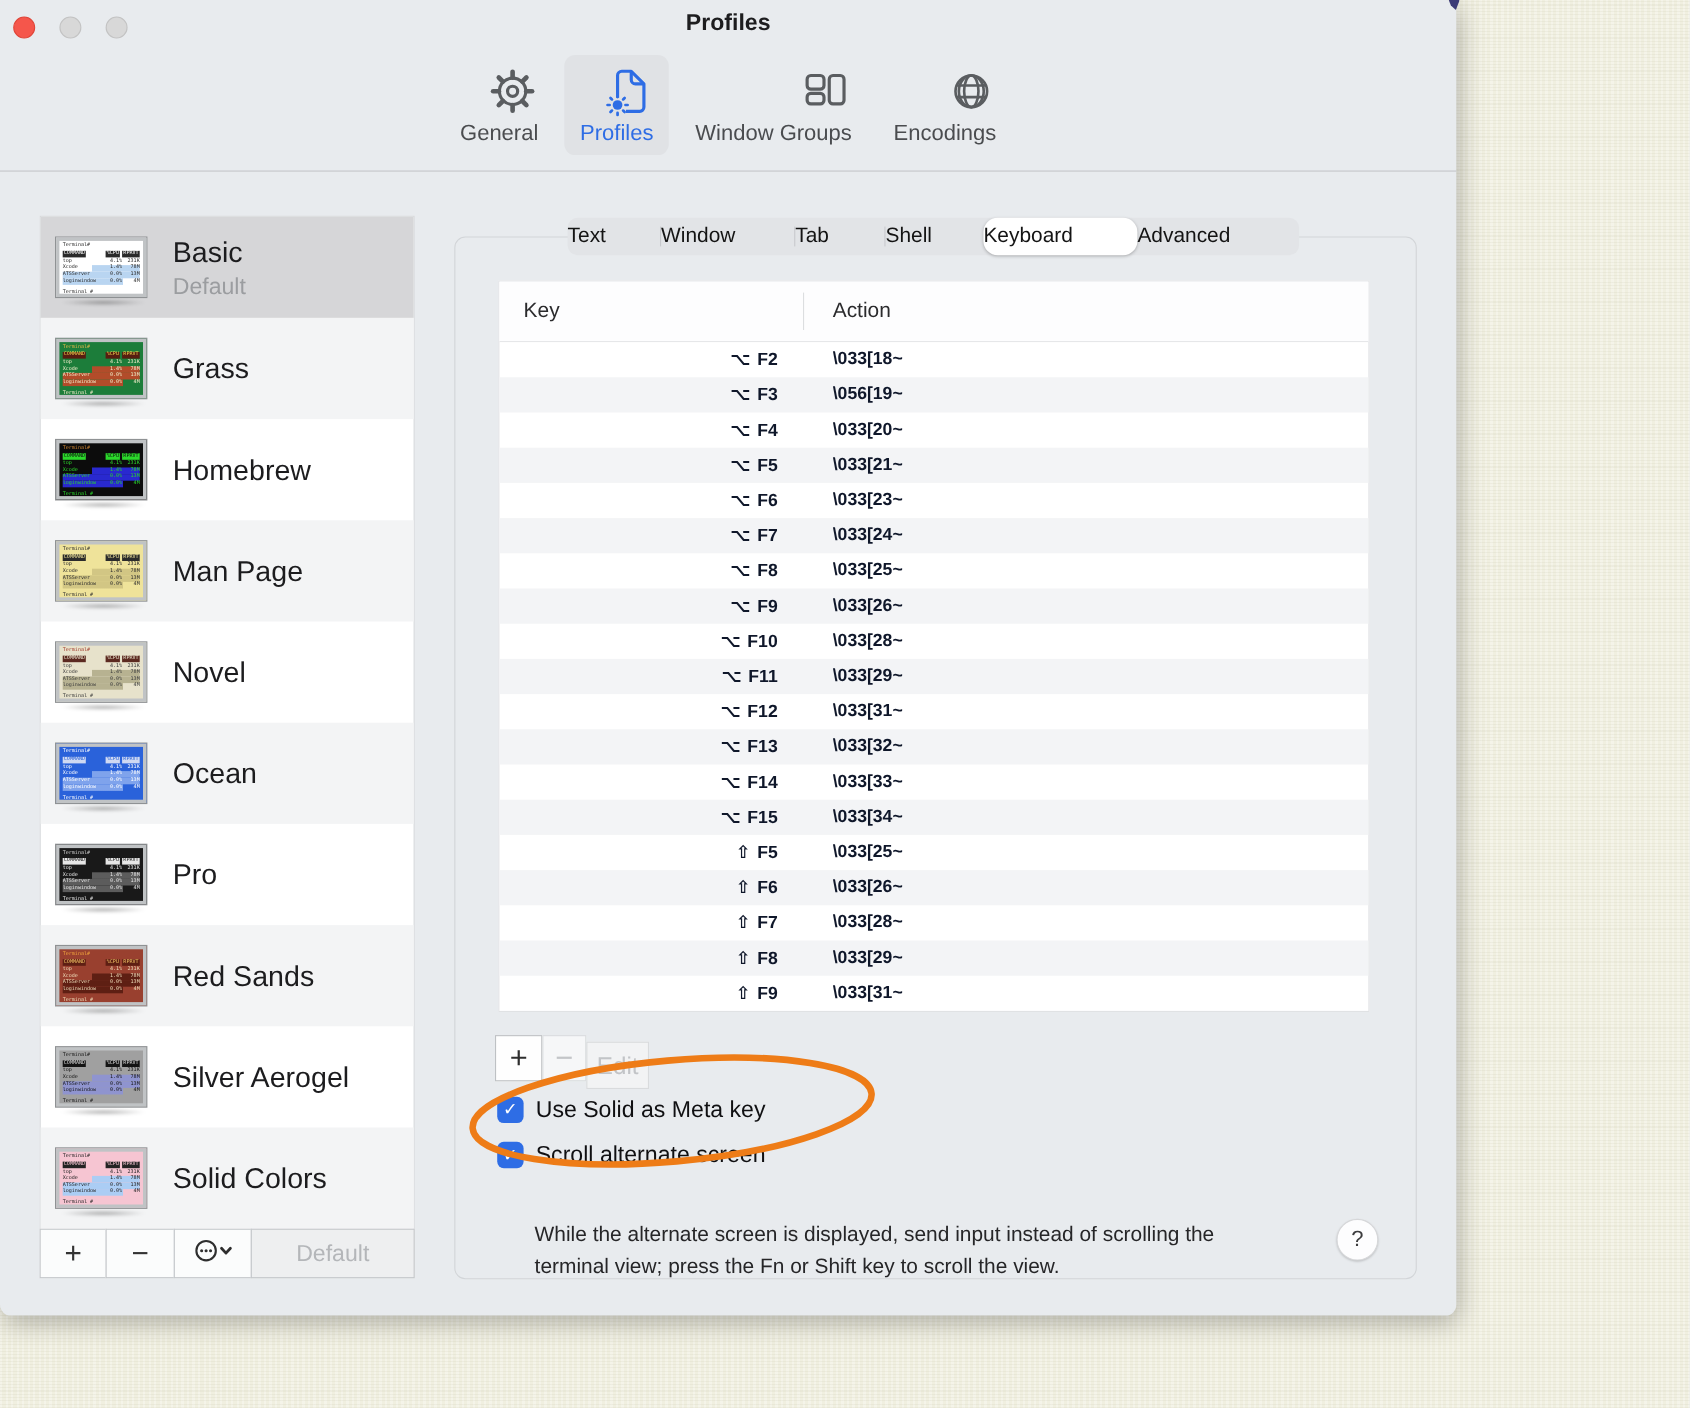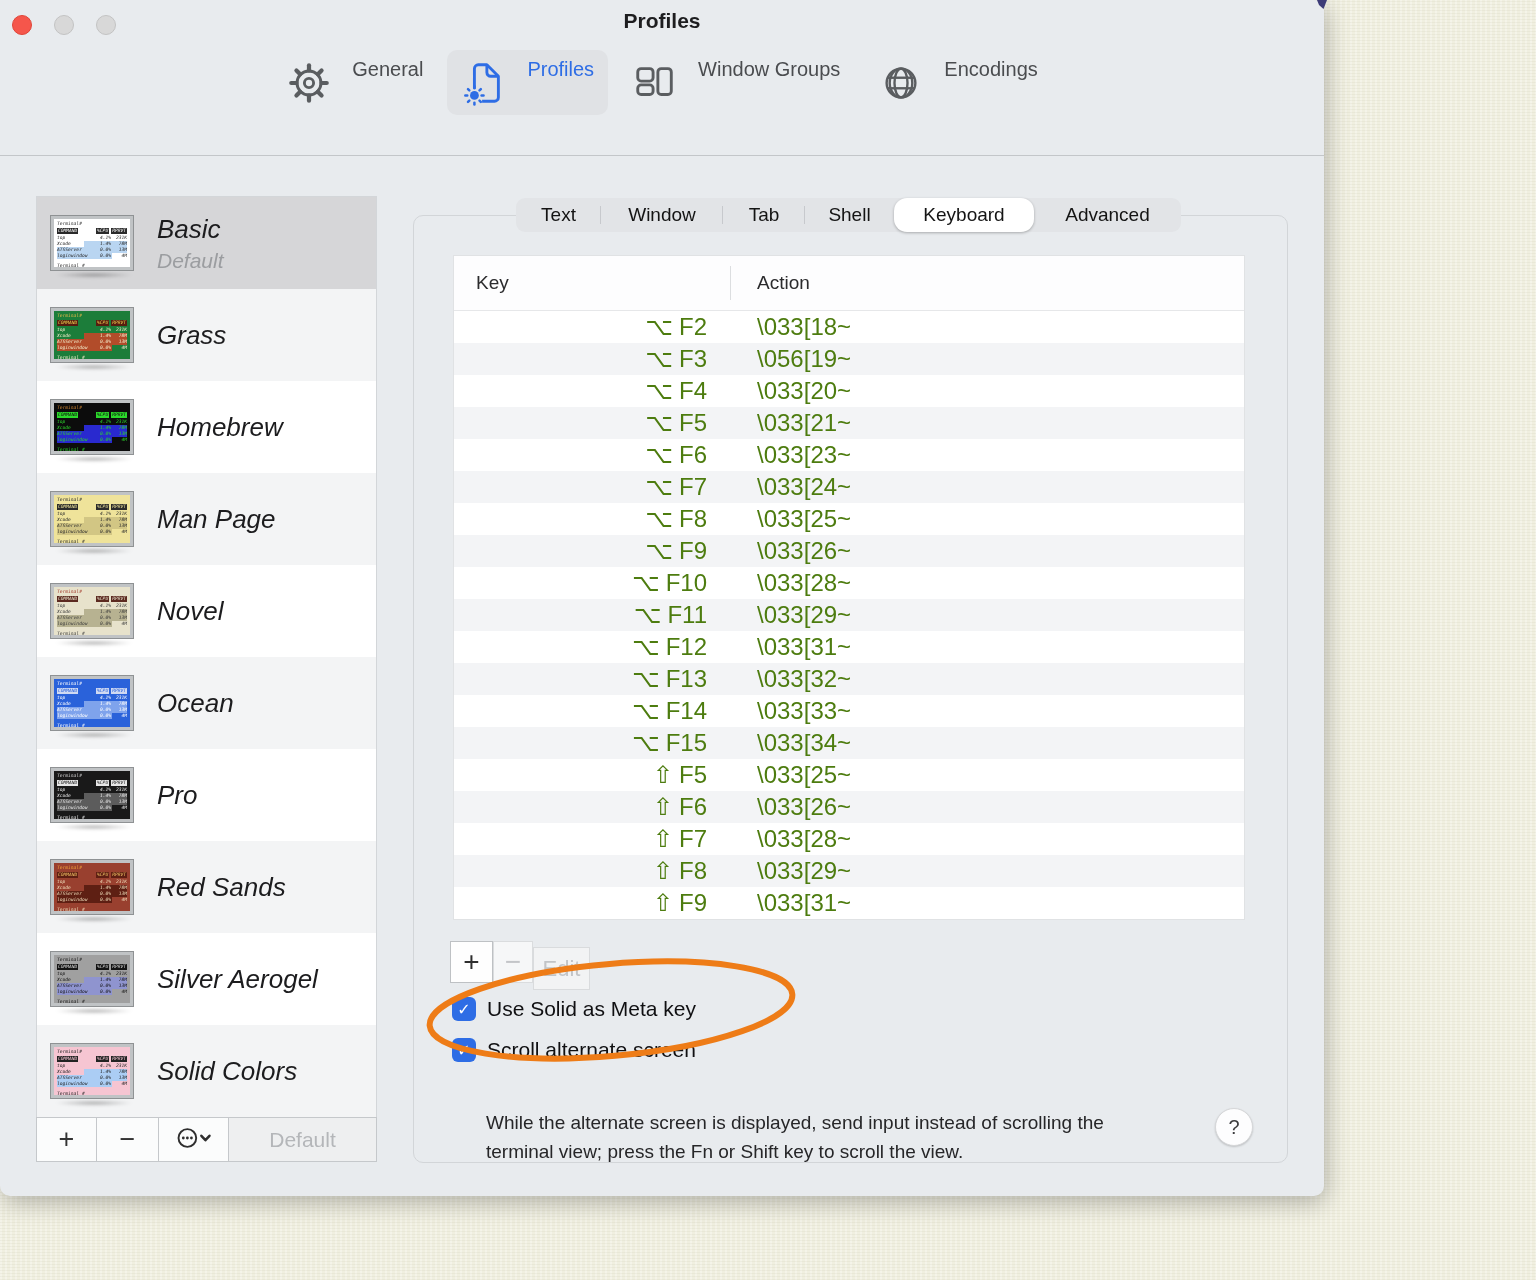--- a/index.html
+++ b/index.html
@@ -18,29 +18,29 @@
   }
   
   .header{position:absolute;left:0;top:0;width:100%;height:155px;border-bottom:1px solid #c3c6c9;}
   .traffic{position:absolute;top:15px;left:12px;display:flex;gap:22px;}
   .light{width:18px;height:18px;border-radius:50%;}
   .light.red{background:#f5564b;border:1px solid #e04538;}
   .light.gray{background:#d8d8d8;border:1px solid #c3c3c3;}
   .win-title{position:absolute;top:9px;left:0;width:100%;text-align:center;
     font-size:21px;font-weight:bold;color:#1d1d1f;}
   .toolbar{position:absolute;top:50px;left:0;width:100%;display:flex;justify-content:center;gap:10px;}
-  .tb-item{display:flex;flex-direction:row;align-items:flex-start;gap:20px;
+  .tb-item{display:flex;flex-direction:column;align-items:flex-end;gap:4px;
     padding:8px 14px 9px;border-radius:10px;color:#4a4c4f;}
   .tb-item.selected{background:#e0e2e5;color:var(--accent);}
   .tb-item .tb-icon{height:48px;display:flex;align-items:flex-end;}
   .tb-item .tb-label{font-size:20px;line-height:22px;}
   
   .sidebar{position:absolute;left:36px;top:196px;width:341px;height:966px;
     background:#ffffff;border:1px solid #d3d6d9;box-sizing:border-box;}
-  .p-row{height:92px;display:flex;align-items:center;padding-left:14px;box-sizing:border-box;font-style:italic;}
+  .p-row{height:92px;display:flex;align-items:center;padding-left:14px;box-sizing:border-box;}
   .p-row.alt{background:#f3f4f5;}
   .p-row.selected{background:#d6d6d8;}
   .thumb-wrap{width:92px;flex:0 0 92px;position:relative;}
   .thumb{width:82px;height:54px;border:3px solid #c0c3c5;box-shadow:0 0 0 1px #8f9294;
     background:var(--tbg);color:var(--tfg);overflow:hidden;
     font-family:"DejaVu Sans Mono",monospace;font-size:4.6px;line-height:6px;padding:2px 3px;box-sizing:border-box;}
   .thumb .t-title{color:var(--ttitle);margin-bottom:1px;}
   .thumb .t-head{display:flex;margin-bottom:1px;}
   .thumb .chip{background:var(--tchipbg);color:var(--tchipfg);padding:0 1px;margin-right:1px;}
   .thumb .chip.r{margin-left:auto;margin-right:0;}
@@ -62,33 +62,33 @@
   .sb-btn:first-child{margin-left:0;}
   .sb-btn.add{width:61px;font-size:27px;font-weight:300;}
   .sb-btn.rem{width:63px;font-size:27px;font-weight:300;}
   .sb-btn.more{width:71px;}
   .sb-btn.default{width:149px;background:#eeeff0;color:#b4b6b9;font-size:21px;}
   
   .panel{position:absolute;left:413px;top:215px;width:875px;height:948px;
     border:1px solid #d2d5d8;border-radius:10px;box-sizing:border-box;}
   .segments{position:absolute;left:516px;top:198px;height:34px;display:flex;
     background:#e2e4e7;border-radius:9px;align-items:center;}
-  .seg{height:34px;display:flex;align-items:center;justify-content:center;
+  .seg{height:34px;display:flex;align-items:center;
     font-size:19px;color:#141414;box-sizing:border-box;position:relative;}
   .seg .sep{position:absolute;right:0;top:8px;bottom:8px;width:1px;background:#c7c9cd;}
   .seg.selected{background:#ffffff;border-radius:8px;box-shadow:0 1px 3px rgba(0,0,0,0.28);}
   .kb-table{position:absolute;left:453px;top:255px;width:792px;border:1px solid #e0e2e4;
     box-sizing:border-box;background:#fff;}
   .kb-head{height:54px;display:flex;align-items:center;background:#fdfdfe;
     border-bottom:1px solid #e6e7e9;font-size:19px;color:#2b2b2d;}
   .kb-head .hc-key{width:277px;padding-left:22px;box-sizing:border-box;position:relative;height:100%;
     display:flex;align-items:center;}
   .kb-head .hc-key .colsep{position:absolute;right:0;top:10px;bottom:10px;width:1px;background:#dcdee0;}
   .kb-head .hc-action{padding-left:26px;}
-  .kb-row{height:32px;display:flex;align-items:center;font-size:24px;color:#4d7c0f;}
+  .kb-row{height:32px;display:flex;align-items:center;font-size:16px;color:#0f172a;font-weight:bold;}
   .kb-row.alt{background:#f3f4f6;}
   .kb-row .c-key{width:277px;box-sizing:border-box;text-align:right;padding-right:24px;}
   .kb-row .c-key .mod{font-family:"DejaVu Sans",sans-serif;margin-right:6px;}
   .kb-row .c-action{padding-left:26px;}
   .small-btn{position:absolute;box-sizing:border-box;display:flex;align-items:center;justify-content:center;}
   .btn-add{left:450px;top:941px;width:43px;height:42px;background:#fefefe;border:1px solid #bec1c4;
     font-size:28px;font-weight:300;color:#2e2e2e;}
   .btn-rem{left:493px;top:941px;width:40px;height:42px;background:#f6f7f8;border:1px solid #dadcde;
     font-size:28px;font-weight:300;color:#c3c5c8;}
   .btn-edit{left:533px;top:947px;width:57px;height:43px;background:#f2f3f4;border:1px solid #d9dbdd;

